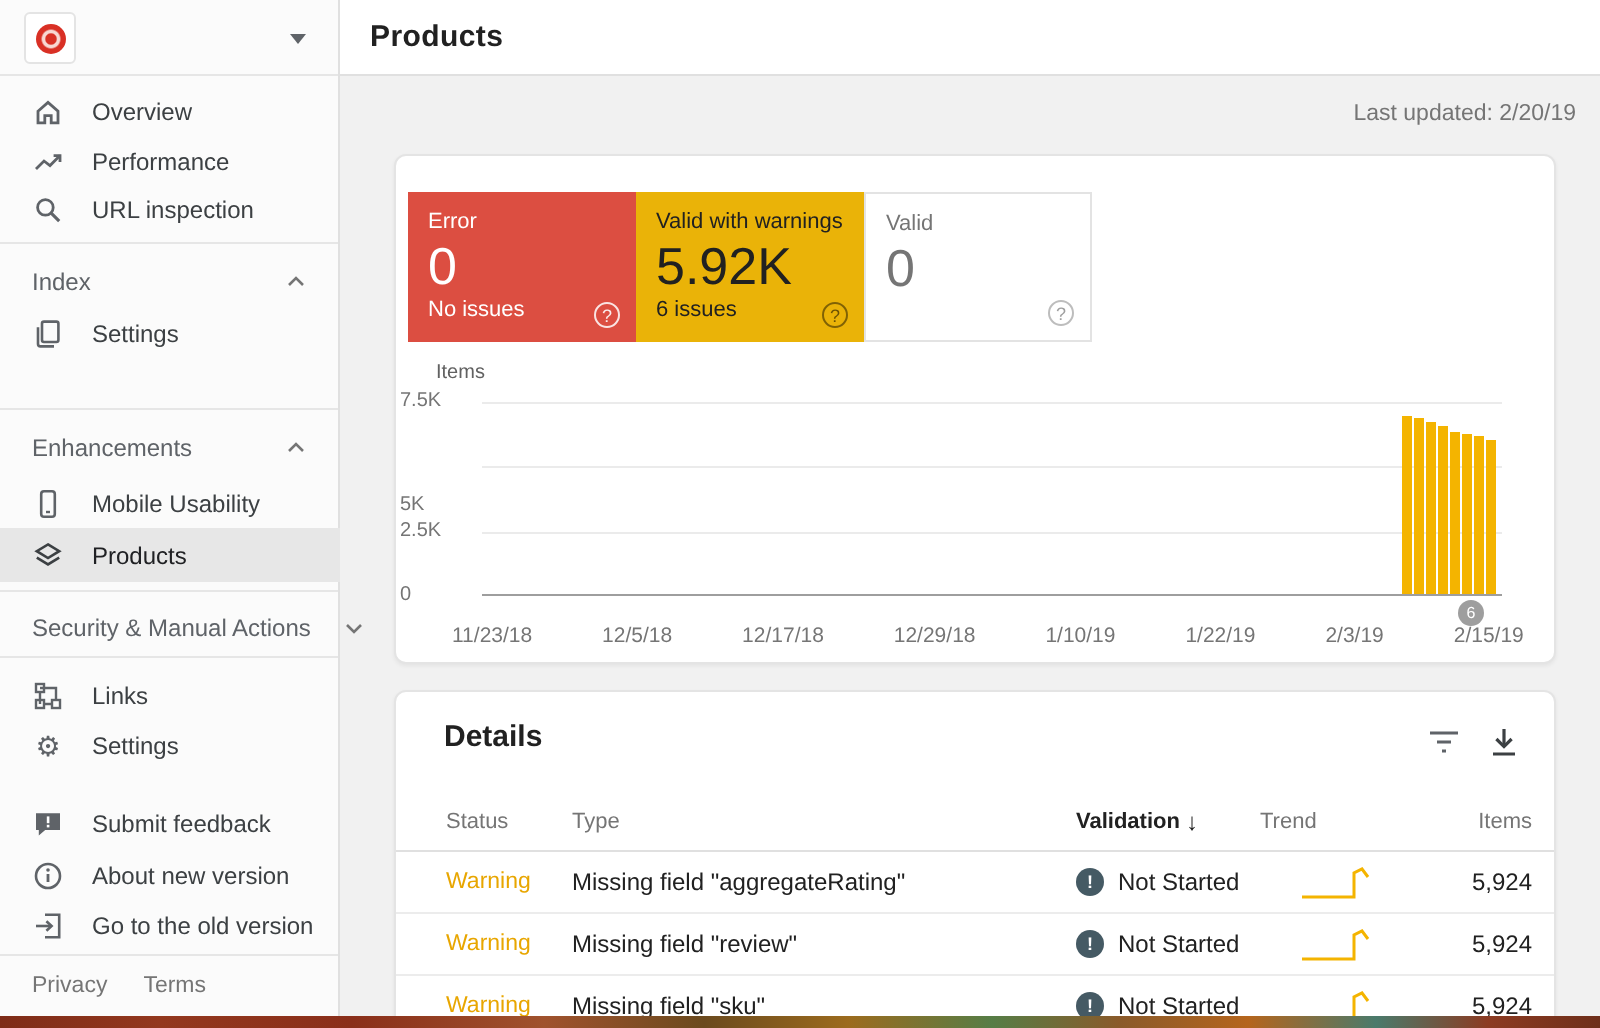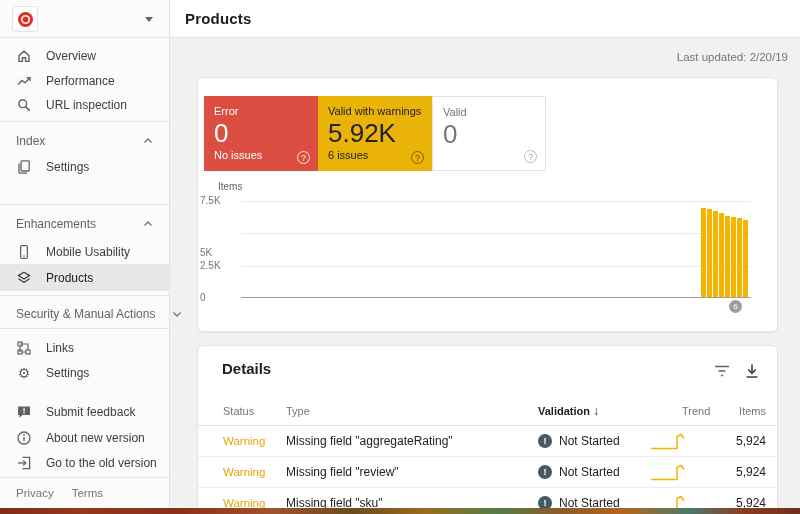--- a/index.html
+++ b/index.html
@@ -73,21 +73,21 @@
             justify-content:space-between; font-size:10.5px; color:#757575; }
 
   
   .dtitle { position:absolute; left:24px; top:14px; font-size:15px; font-weight:700; color:#212121; }
   .dicon { position:absolute; top:16px; cursor:pointer; }
   .dicon.filter { right:46px; }
   .dicon.dl { right:16px; }
   .thead { position:absolute; left:0; top:50px; width:100%; height:30px;
            border-bottom:1px solid #e0e0e0; font-size:11px; color:#757575; }
   .thead .c, .trow .c { position:absolute; top:50%; transform:translateY(-50%); }
-  .c1 { left:25px; } .c2 { left:88px; } .c3 { left:340px; } .c4 { left:484px; }
+  .c1 { left:25px; } .c2 { left:88px; } .c3 { left:340px; } .c4 { left:432px; }
   .c5 { right:11px; }
   .th-valid { color:#212121; font-weight:700; display:flex; align-items:center; gap:3px; }
   .sortarrow { font-size:12px; font-weight:400; }
   .trow { position:absolute; left:0; width:100%; height:31px; border-bottom:1px solid #ececec;
           font-size:12px; color:#212121; cursor:pointer; background:#fff; }
   .trow .status { font-size:11.5px; }
   .vwrap { display:flex; align-items:center; gap:7px; }
   .vbadge { width:14px; height:14px; border-radius:50%; color:#fff; font-size:9px; font-weight:700;
             display:flex; align-items:center; justify-content:center; }
   .spark { position:absolute; left:452px; top:5px; }
@@ -278,20 +278,30 @@
           <div style="width: 5px; margin-left: 1px; background: rgb(244, 180, 0); height: 88.7%;"></div>
           <div style="width: 5px; margin-left: 1px; background: rgb(244, 180, 0); height: 86.7%;"></div>
           <div style="width: 5px; margin-left: 1px; background: rgb(244, 180, 0); height: 83.3%;"></div>
           <div style="width: 5px; margin-left: 1px; background: rgb(244, 180, 0); height: 82%;"></div>
           <div style="width: 5px; margin-left: 1px; background: rgb(244, 180, 0); height: 81.3%;"></div>
           <div style="width: 5px; margin-left: 1px; background: rgb(244, 180, 0); height: 79%;"></div>
         </div>
       <div class="badge6">6</div>
     </div>
 
+    <div class="xticks" id="xticks">
+        <span>11/23/18</span>
+        <span>12/5/18</span>
+        <span>12/17/18</span>
+        <span>12/29/18</span>
+        <span>1/10/19</span>
+        <span>1/22/19</span>
+        <span>2/3/19</span>
+        <span>2/15/19</span>
+      </div>
   </div>
 
   <div class="panel panel2">
     <div class="dtitle">Details</div>
 
     <svg class="dicon filter" width="18" height="18" viewBox="0 0 18 18">
         <line x1="2" y1="4.5" x2="16" y2="4.5" stroke="#5f6368" stroke-width="1.6"></line>
         <line x1="5.5" y1="9" x2="12.5" y2="9" stroke="#5f6368" stroke-width="1.6"></line>
         <line x1="8" y1="13.5" x2="10" y2="13.5" stroke="#5f6368" stroke-width="1.6"></line>
       </svg>

